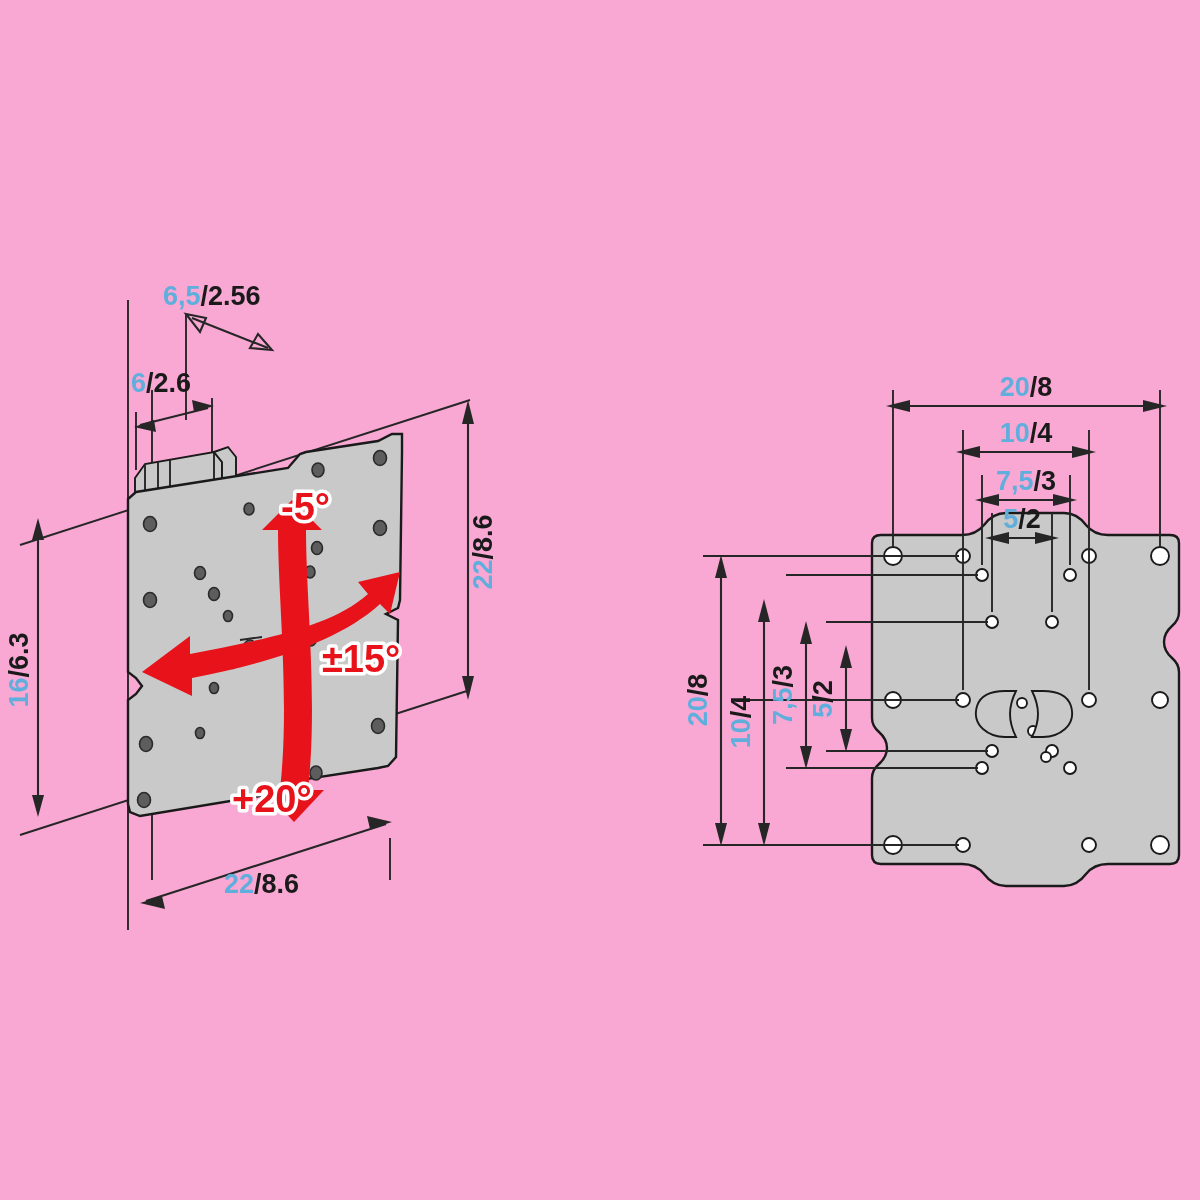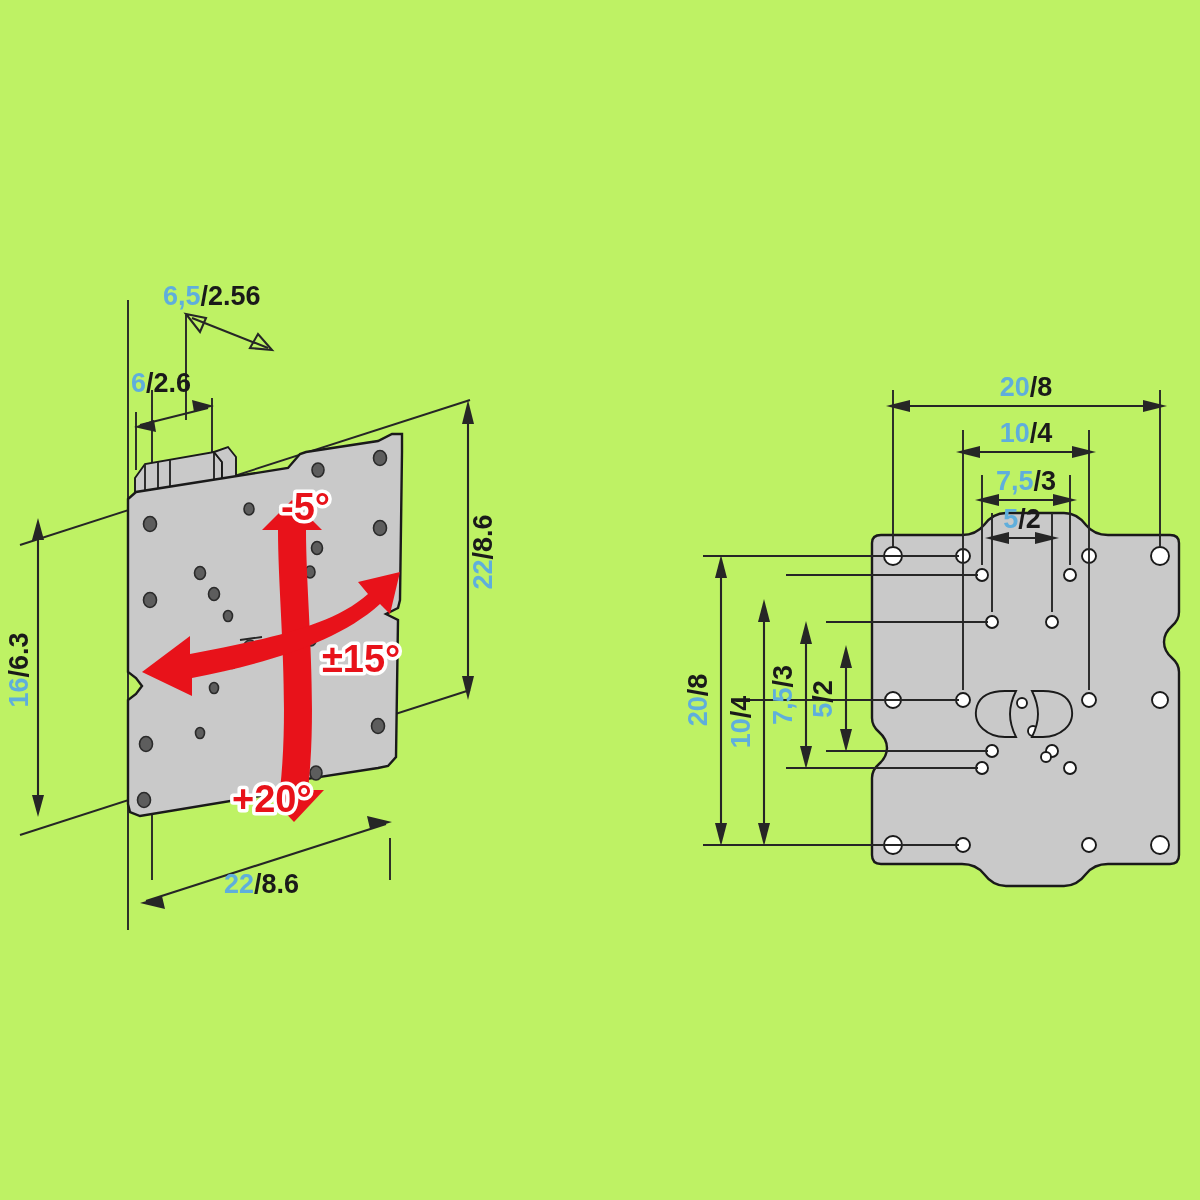--- a/index.html
+++ b/index.html
@@ -11,21 +11,21 @@
   body {
     width: 1200px;
     height: 1200px;
     overflow: hidden;
     font-family: "Liberation Sans", sans-serif;
   }
   #sheet {
     position: relative;
     width: 1200px;
     height: 1200px;
-    background: #bef264;
+    background: #f9a8d4;
   }
   #sheet svg {
     position: absolute;
     top: 0;
     left: 0;
     display: block;
   }
   .dimnum-blue { fill: #5FAEDC; }
   .dimnum-black { fill: #1a1a1a; }
   .dimtext {

